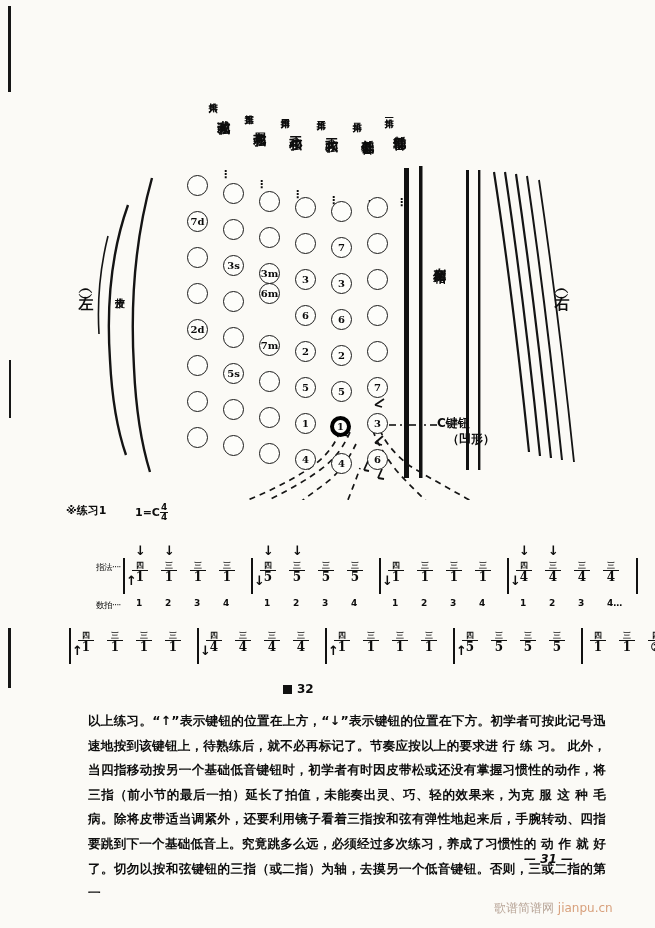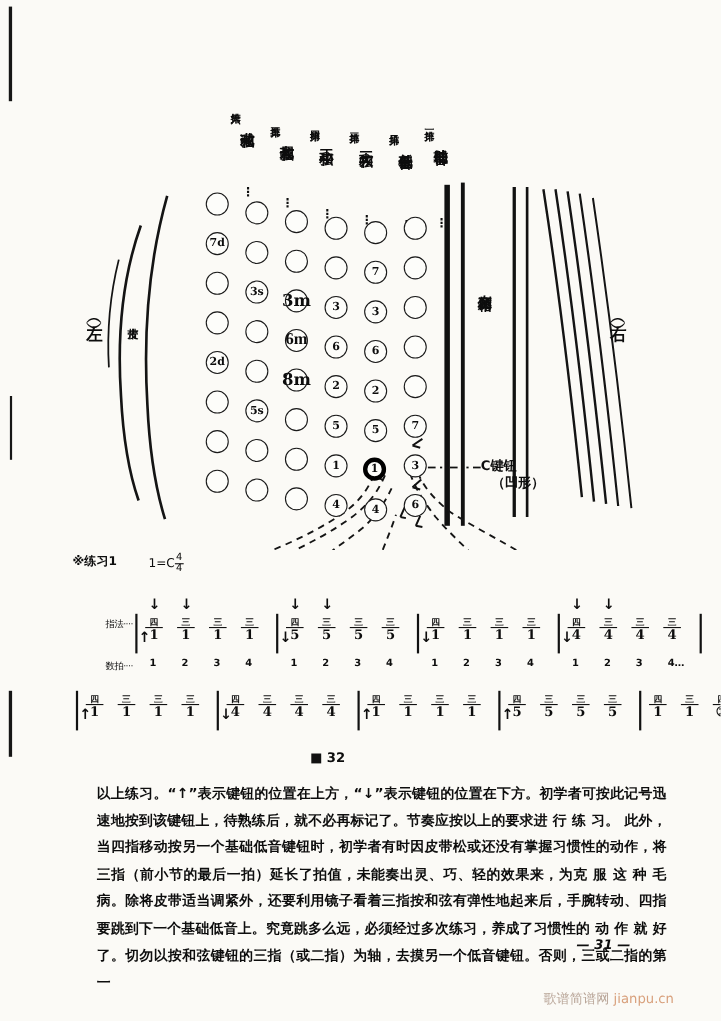--- a/index.html
+++ b/index.html
@@ -43,21 +43,21 @@
     position:absolute;
     width:21px;height:21px;border-radius:50%;
     border:1.6px solid #1a1a1a;
     background:#fdfdfa;
     box-sizing:border-box;
     display:flex;align-items:center;justify-content:center;
     font-size:10px;font-weight:700;
     font-family:"DejaVu Serif","Liberation Serif",serif;
     line-height:1;
   }
-  .btn.sub{font-size:15px;}
+  .btn.sub{font-size:10px;}
   .btn.highlight{border-width:4px;border-color:#000;}
 
   .side-paren{
     position:absolute;
     writing-mode:vertical-rl;text-orientation:upright;
     font-size:15px;font-weight:700;
   }
   .strap-label{
     position:absolute;
     writing-mode:vertical-rl;text-orientation:upright;
@@ -70,21 +70,21 @@
   }
   .cbtn-label{
     position:absolute;font-size:12px;font-weight:700;line-height:1.35;
     white-space:nowrap;
   }
 
   
   .practice-head{
     position:absolute;font-size:11px;font-weight:700;white-space:nowrap;
   }
-  .key-sig{position:absolute;font-size:11px;font-weight:400;white-space:nowrap;}
+  .key-sig{position:absolute;font-size:11px;font-weight:700;white-space:nowrap;}
   .key-sig .frac{display:inline-block;vertical-align:-4px;text-align:center;font-size:9px;line-height:1;}
   .key-sig .frac span{display:block;}
   .key-sig .frac .num{border-bottom:1.2px solid #111;padding:0 1px;}
 
   .rowlbl{position:absolute;font-size:8.5px;font-weight:400;white-space:nowrap;letter-spacing:-0.5px;}
 
   .note{
     position:absolute;text-align:center;
     font-family:"DejaVu Serif","Liberation Serif",serif;
     font-weight:700;
@@ -276,25 +276,25 @@
 
     <div class="btn sub" style="left:259px;top:191px;">
         <span></span>
       </div>
     <div class="btn sub" style="left:259px;top:227px;">
         <span></span>
       </div>
     <div class="btn sub" style="left:259px;top:263px;">
         <span>3m</span>
       </div>
-    <div class="btn sub" style="left:259px;top:299px;font-family:Liberation Serif, serif;">
+    <div class="btn sub" style="left:259px;top:283px;">
         <span>6m</span>
       </div>
     <div class="btn sub" style="left:259px;top:335px;">
-        <span>8m</span>
+        <span>7m</span>
       </div>
     <div class="btn sub" style="left:259px;top:371px;">
         <span></span>
       </div>
     <div class="btn sub" style="left:259px;top:407px;">
         <span></span>
       </div>
     <div class="btn sub" style="left:259px;top:443px;">
         <span></span>
       </div>

